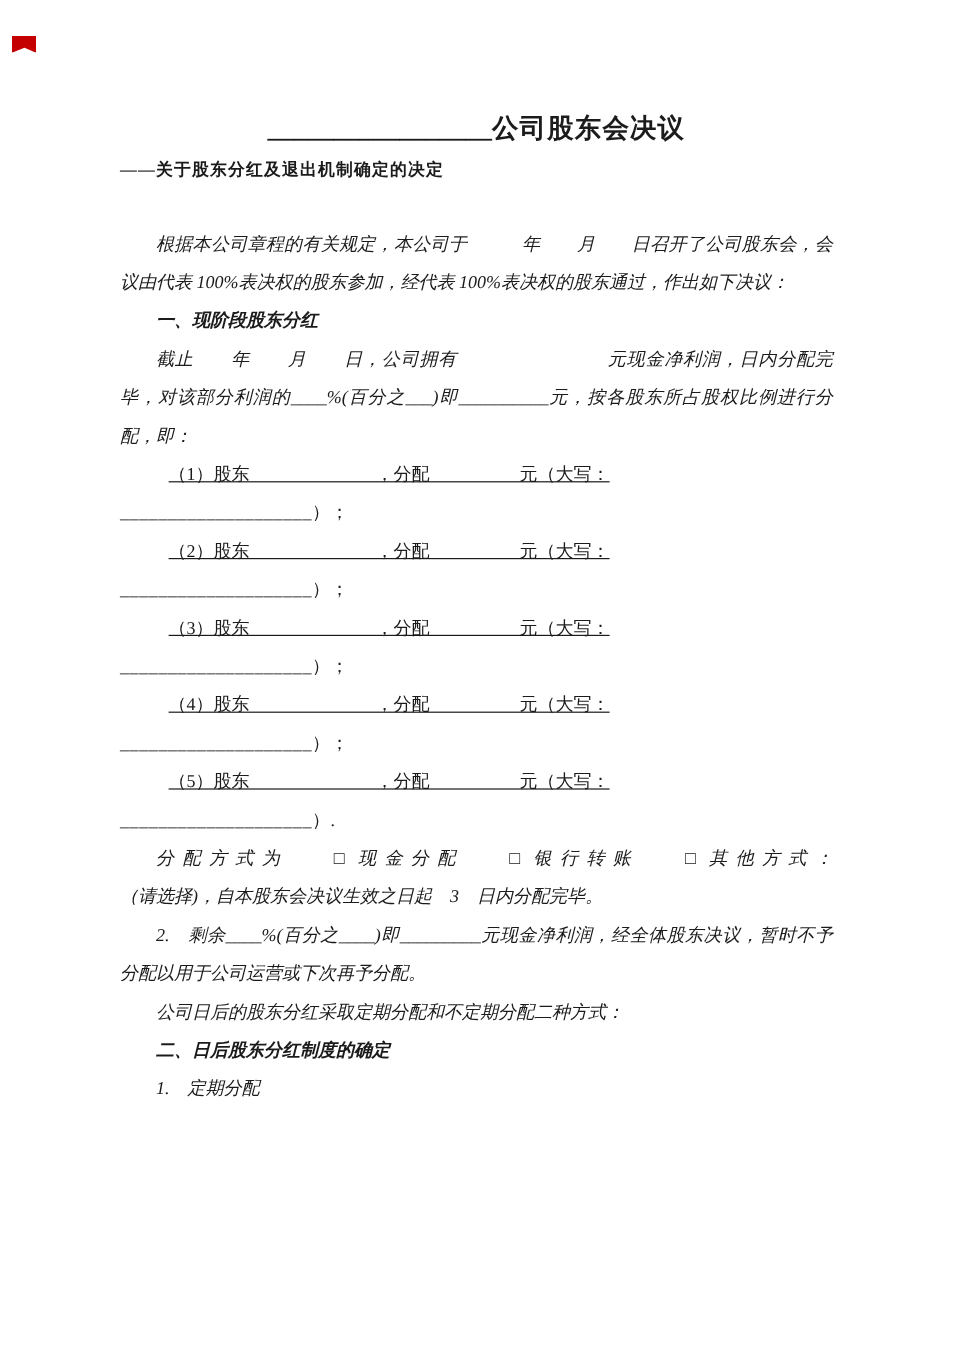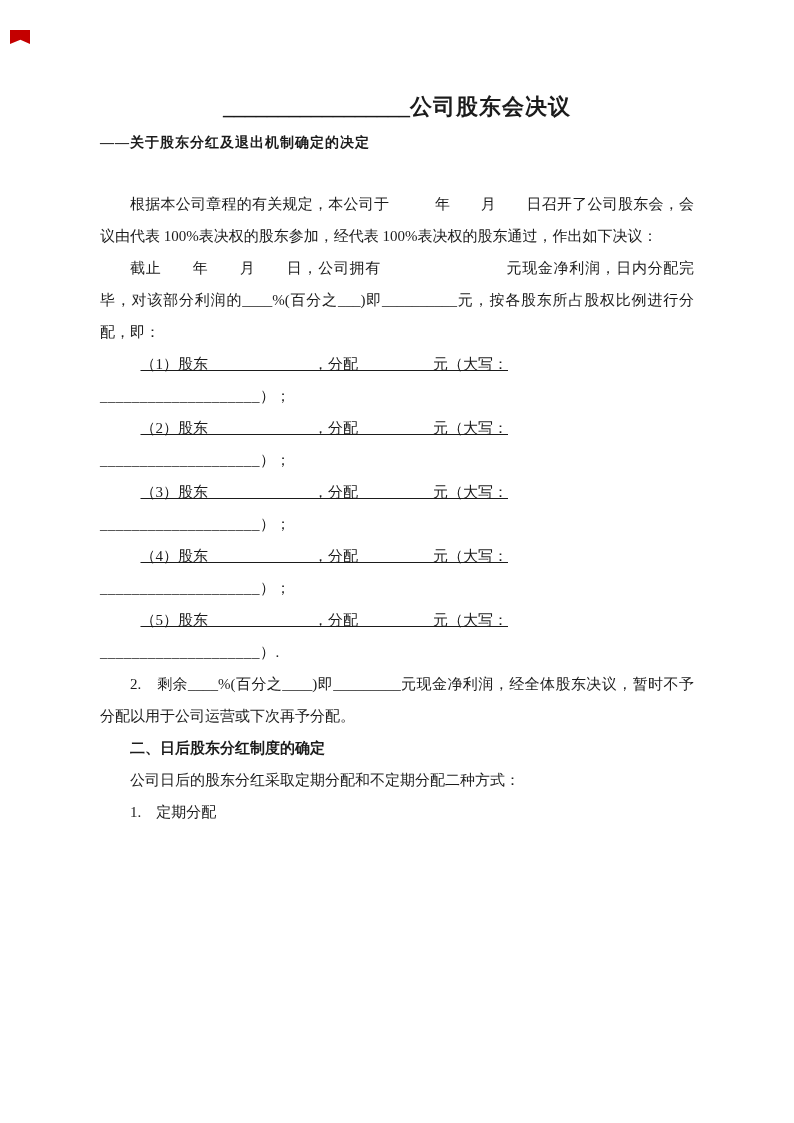--- a/index.html
+++ b/index.html
@@ -47,21 +47,21 @@
     font-weight: 700;
     line-height: 30px;
     margin: 0 0 30px 0;
     letter-spacing: 1px;
   }
 
   .para {
     margin: 0;
     text-align: justify;
   }
-  .indent { text-indent: 2em; }
+  .indent { text-indent: 2em; font-style: italic; }
   .indent-lg { text-indent: 2.7em; text-decoration: underline; }
   .heading { font-weight: 700; }
 
   .blank-line { text-indent: 0; letter-spacing: 0.5px; }
 
   .checkbox {
     display: inline-block;
     margin: 0 4px 0 8px;
     font-size: 15px;
   }
@@ -72,20 +72,21 @@
 <div class="page">
 
   <div class="corner-mark"></div>
 
   <h1 class="title"><span class="title-blank">_________________</span><span>公司股东会决议</span></h1>
 
   <div class="subtitle">——关于股东分红及退出机制确定的决定</div>
 
   <p class="para indent">根据本公司章程的有关规定，本公司于　　　年　　月　　日召开了公司股东会，会议由代表 100%表决权的股东参加，经代表 100%表决权的股东通过，作出如下决议：</p>
 
+  <p class="para indent heading">一、现阶段股东分红</p>
 
   <p class="para indent">截止　　年　　月　　日，公司拥有　　　　　　　　元现金净利润，日内分配完毕，对该部分利润的____%(百分之___)即__________元，按各股东所占股权比例进行分配，即：</p>
 
   <div>
     <p class="para indent-lg">（1）股东　　　　　　　，分配　　　　　元（大写：</p>
     <p class="para blank-line">____________________）；</p>
   </div>
 
   <div>
     <p class="para indent-lg">（2）股东　　　　　　　，分配　　　　　元（大写：</p>
@@ -100,23 +101,24 @@
   <div>
     <p class="para indent-lg">（4）股东　　　　　　　，分配　　　　　元（大写：</p>
     <p class="para blank-line">____________________）；</p>
   </div>
 
   <div>
     <p class="para indent-lg">（5）股东　　　　　　　，分配　　　　　元（大写：</p>
     <p class="para blank-line">____________________）.</p>
   </div>
 
+  <p class="para indent"><span>分配方式为</span><span class="checkbox">□</span><span>现金分配</span><span class="checkbox">□</span><span>银行转账</span><span class="checkbox">□</span><span>其他方式：</span><span>　　　　　　　　　　　　　</span><span>（请选择)，自本股东会决议生效之日起　3　日内分配完毕。</span></p>
 
   <p class="para indent">2.　剩余____%(百分之____)即_________元现金净利润，经全体股东决议，暂时不予分配以用于公司运营或下次再予分配。</p>
 
+  <p class="para indent">公司日后的股东分红采取定期分配和不定期分配二种方式：</p>
+
   <p class="para indent heading">二、日后股东分红制度的确定</p>
-
-  <p class="para indent">公司日后的股东分红采取定期分配和不定期分配二种方式：</p>
 
   <p class="para indent">1.　定期分配</p>
 
 
 </div>
 
 </body></html>

